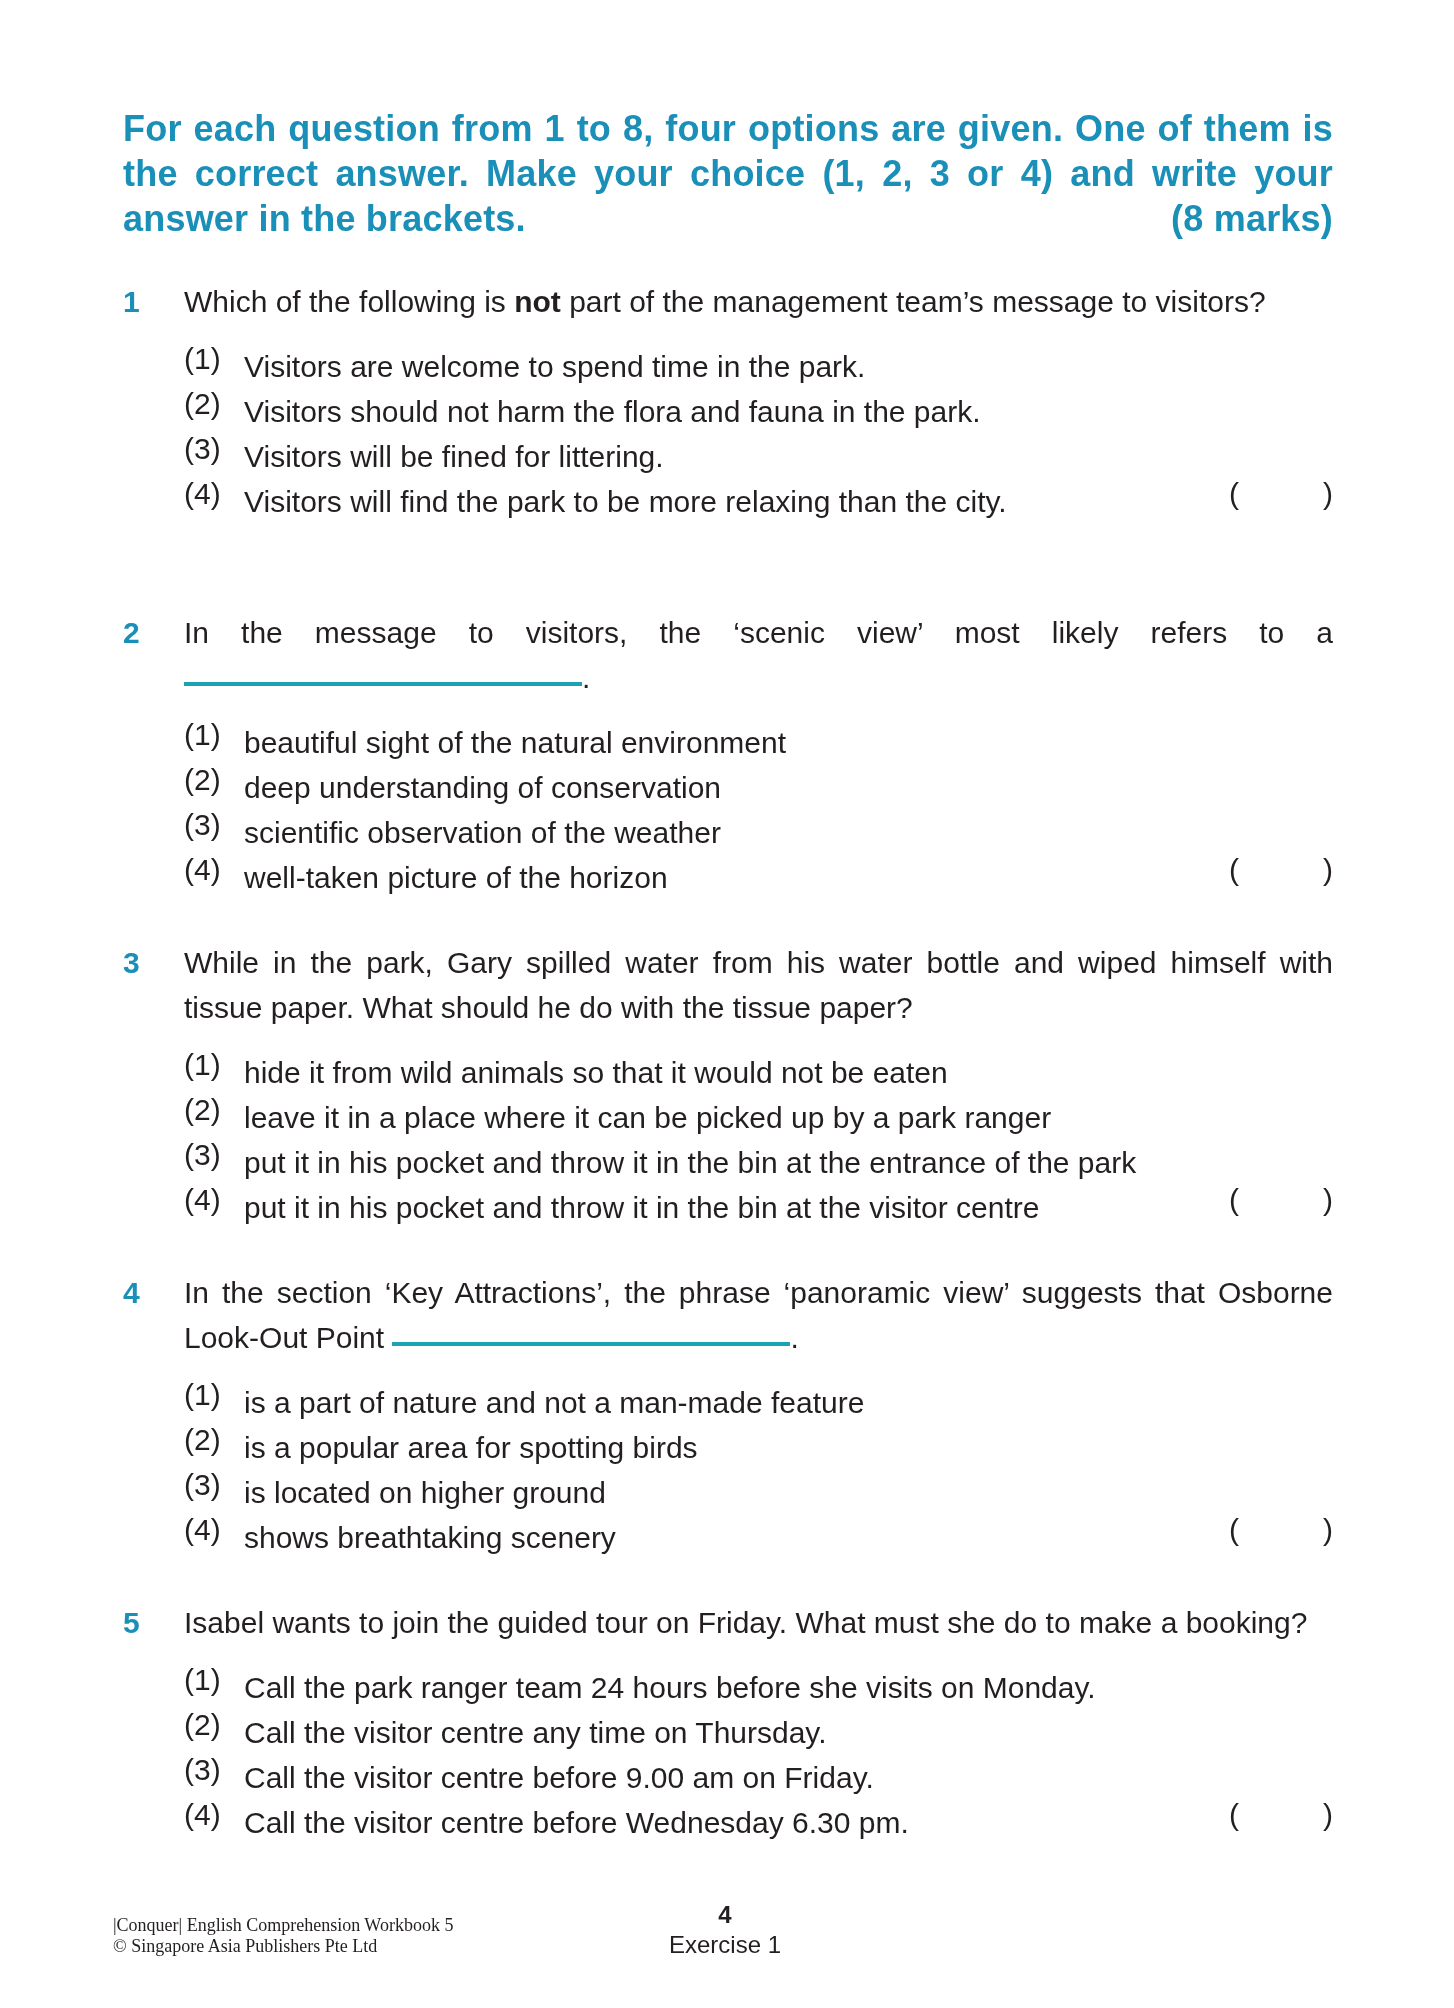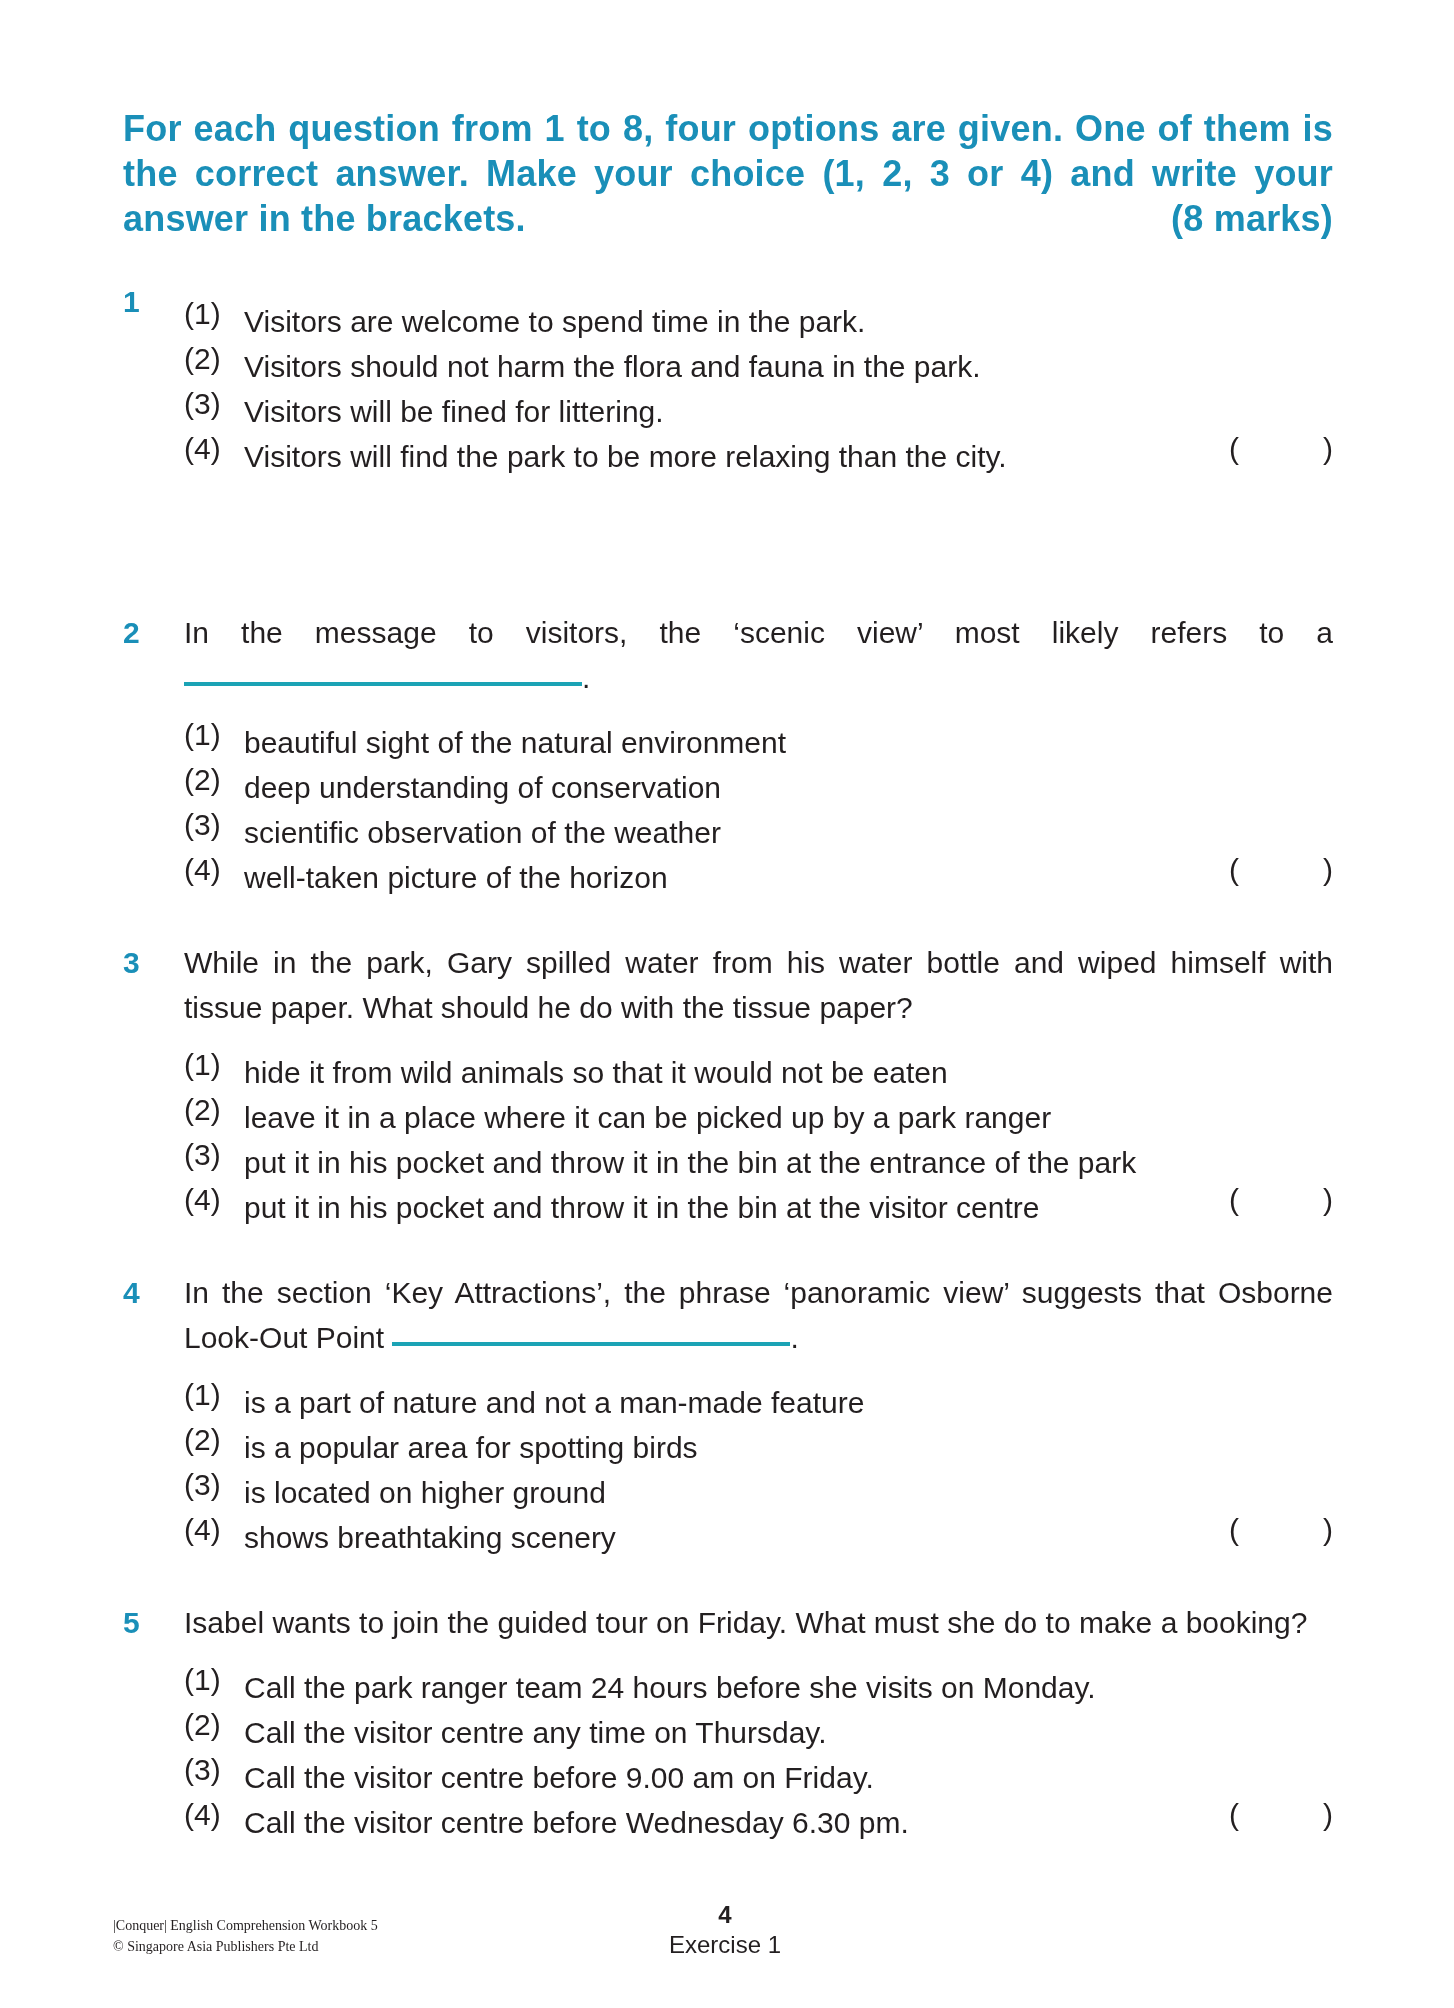--- a/index.html
+++ b/index.html
@@ -16,35 +16,36 @@
   .q-text b { font-weight: bold; }
   .blank { display: inline-block; height: 4px; background: #1ba3b5; vertical-align: 2px; }
   .options { margin-left: 61px; margin-top: 12px; }
   .option { position: relative; height: 45px; line-height: 45px; }
   .opt-num { position: absolute; left: 0; top: 0; }
   .opt-text { position: absolute; left: 60px; top: 8px; white-space: nowrap; }
   .answer-bracket { position: absolute; right: 0; top: 0; width: 110px; height: 45px; }
   .answer-bracket .lp { position: absolute; left: 6px; top: 0; }
   .answer-bracket .rp { position: absolute; right: 0; top: 0; }
   .footer-left { position: absolute; left: 113px; top: 1915px; font-family: "Liberation Serif", "DejaVu Serif", serif;
-         font-size: 14px; line-height: 21px; color: #231f20; }
+         font-size: 18px; line-height: 21px; color: #231f20; }
   .footer-center { position: absolute; left: 640px; top: 1900px; width: 170px; text-align: center;
          font-size: 24px; line-height: 30px; color: #231f20; }
   .footer-center .page-num { font-weight: bold; }
 </style>
 </head>
 <body>
 
 <div class="instructions">
   <span>For each question from 1 to 8, four options are given. One of them is the correct answer. Make your choice (1, 2, 3 or 4) and write your answer in the brackets.</span>
   <span class="marks">(8 marks)</span>
 </div>
 
 <div class="question" style="top:279px;">
   <div class="q-num">1</div>
+  <div class="q-text"><span>Which of the following is </span><b>not</b><span> part of the management team’s message to visitors?</span></div>
   <div class="options">
     <div class="option">
         <span class="opt-num">(1)</span>
         <span class="opt-text">Visitors are welcome to spend time in the park.</span>
       </div>
     <div class="option">
         <span class="opt-num">(2)</span>
         <span class="opt-text">Visitors should not harm the flora and fauna in the park.</span>
       </div>
     <div class="option">

